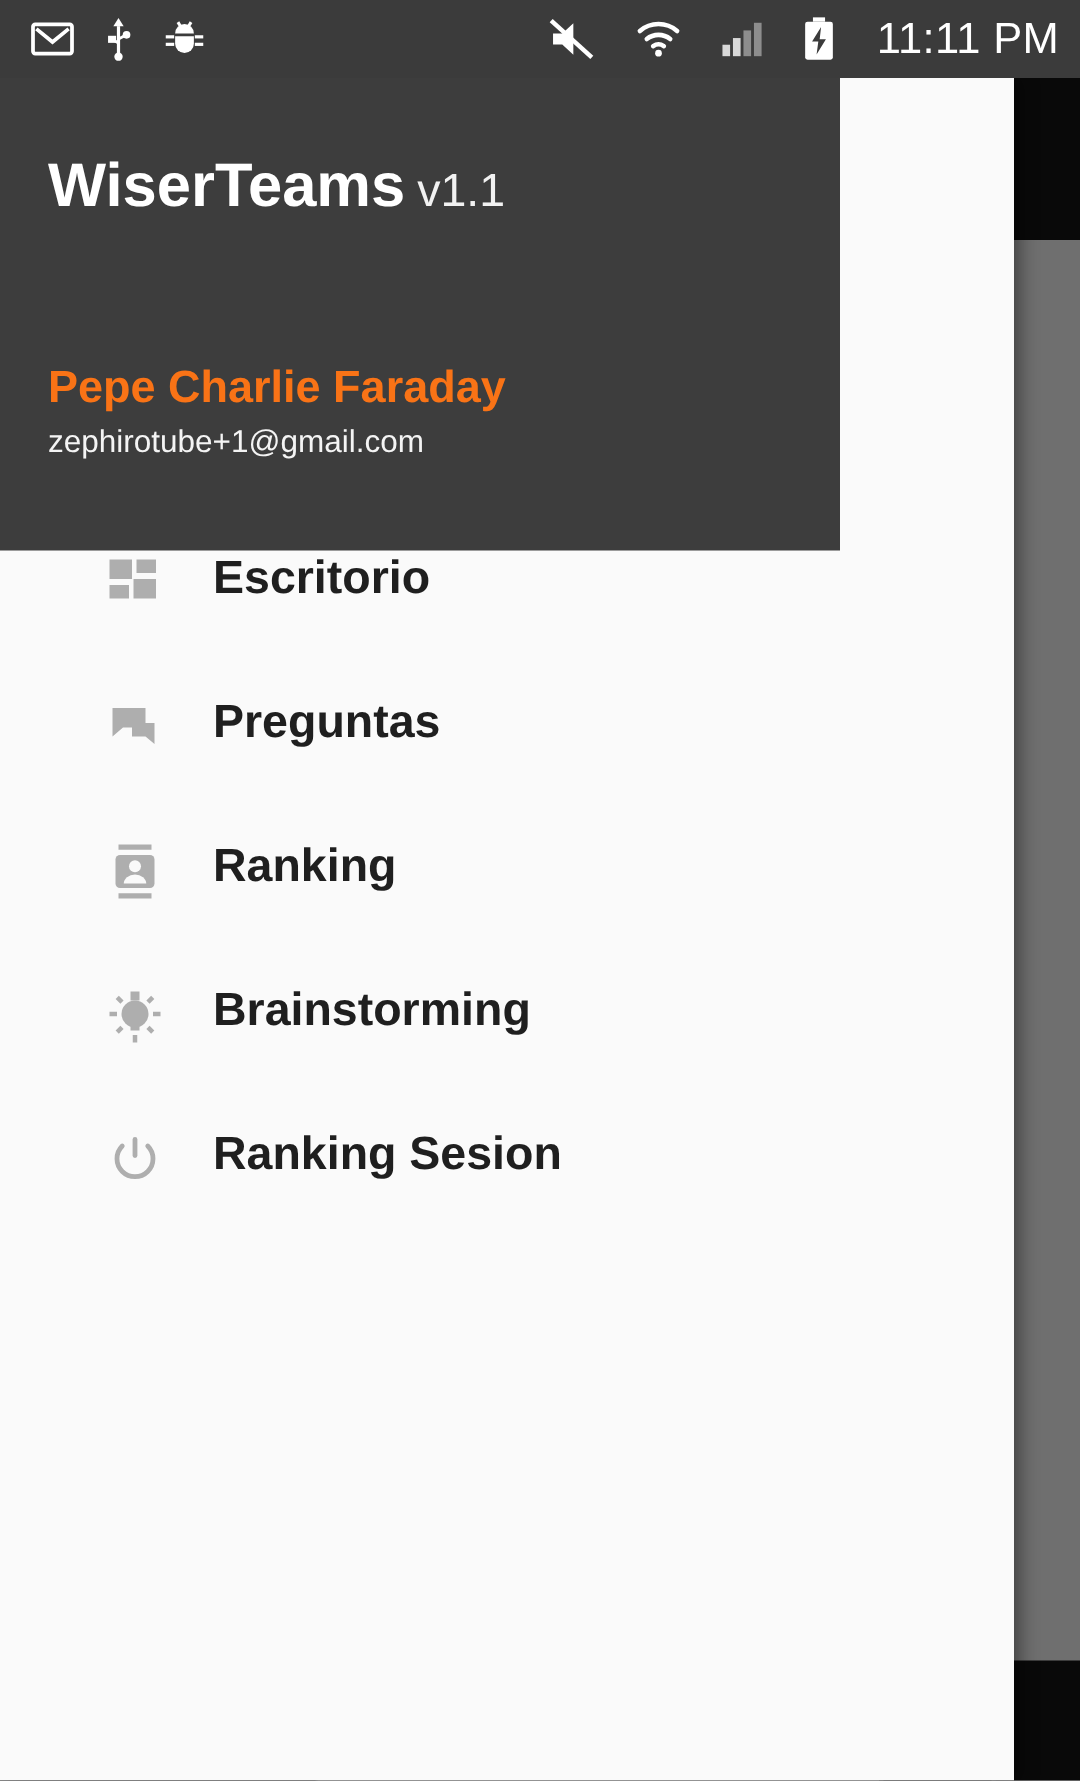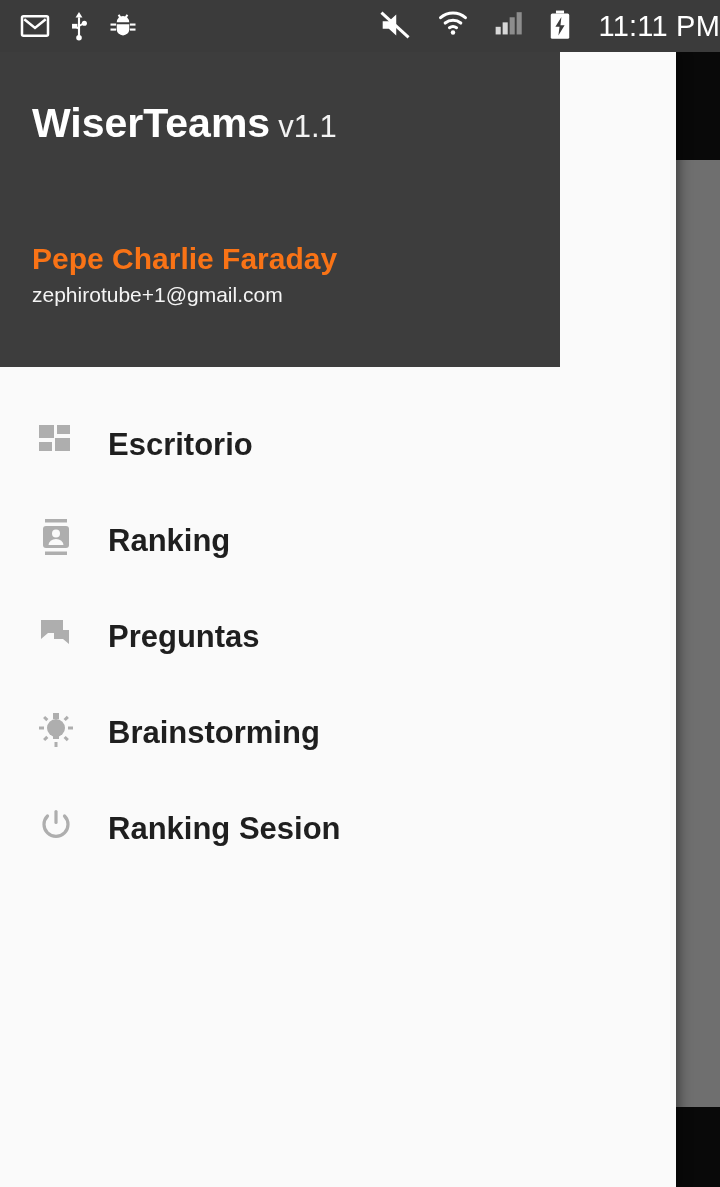--- a/index.html
+++ b/index.html
@@ -35,21 +35,23 @@
   }
   .sb-left {
     display: flex;
     align-items: center;
     gap: 16px;
     padding-left: 20px;
   }
   .sb-right {
     margin-left: auto;
     display: flex;
+    align-items: center;
     gap: 26px;
+    padding-right: 14px;
   }
   .sb-clock {
     color: #fff;
     font-size: 29px;
     letter-spacing: 0.2px;
     margin-left: 2px;
     white-space: nowrap;
   }
   .sb-icon { display: block; }
 
@@ -198,22 +200,23 @@
 
   #menu-list {
     position: absolute;
     top: 315px; left: 0;
     width: 560px;
   }
   .menu-item {
     position: relative;
     height: 96px;
     display: flex;
-    align-items: flex-end;
+    align-items: flex-start;
     cursor: pointer;
+    padding-left: 34px;
   }
   .menu-icon {
     width: 44px;
     height: 44px;
     margin-left: 34px;
     display: flex;
     align-items: center;
     justify-content: center;
     flex: none;
   }
@@ -275,38 +278,38 @@
             <rect x="3" y="21" width="13" height="9" fill="#aeaeae"></rect>
             <rect x="19" y="17" width="15" height="13" fill="#aeaeae"></rect>
           </svg>
         </span>
         <span class="menu-label">Escritorio</span>
       </div>
 
       <div class="menu-item">
         <span class="menu-icon">
           <svg width="40" height="40" viewBox="0 0 40 40">
+            <path d="M5 7 H27 V20 H12 L5 26 Z" fill="#aeaeae"></path>
+            <path d="M18 17 H33 V31 L27 26 H18 Z" fill="#aeaeae"></path>
+          </svg>
+        </span>
+        <span class="menu-label">Preguntas</span>
+      </div>
+
+      <div class="menu-item">
+        <span class="menu-icon">
+          <svg width="40" height="40" viewBox="0 0 40 40">
             <rect x="9" y="2" width="22" height="3.5" fill="#aeaeae"></rect>
             <rect x="7" y="9" width="26" height="22" rx="3" fill="#aeaeae"></rect>
             <circle cx="20" cy="16.5" r="4" fill="#fafafa"></circle>
             <path d="M12.5 28 a7.5 6 0 0 1 15 0 Z" fill="#fafafa"></path>
             <rect x="9" y="34.5" width="22" height="3.5" fill="#aeaeae"></rect>
           </svg>
         </span>
         <span class="menu-label">Ranking</span>
-      </div>
-
-      <div class="menu-item">
-        <span class="menu-icon">
-          <svg width="40" height="40" viewBox="0 0 40 40">
-            <path d="M5 7 H27 V20 H12 L5 26 Z" fill="#aeaeae"></path>
-            <path d="M18 17 H33 V31 L27 26 H18 Z" fill="#aeaeae"></path>
-          </svg>
-        </span>
-        <span class="menu-label">Preguntas</span>
       </div>
 
       <div class="menu-item">
         <span class="menu-icon">
           <svg width="40" height="40" viewBox="0 0 40 40">
             <rect x="17" y="4" width="6" height="6" fill="#aeaeae"></rect>
             <circle cx="20" cy="19" r="9" fill="#aeaeae"></circle>
             <rect x="17" y="27" width="6" height="3" fill="#aeaeae"></rect>
             <rect x="3" y="17.5" width="5" height="3" fill="#aeaeae"></rect>
             <rect x="32" y="17.5" width="5" height="3" fill="#aeaeae"></rect>

